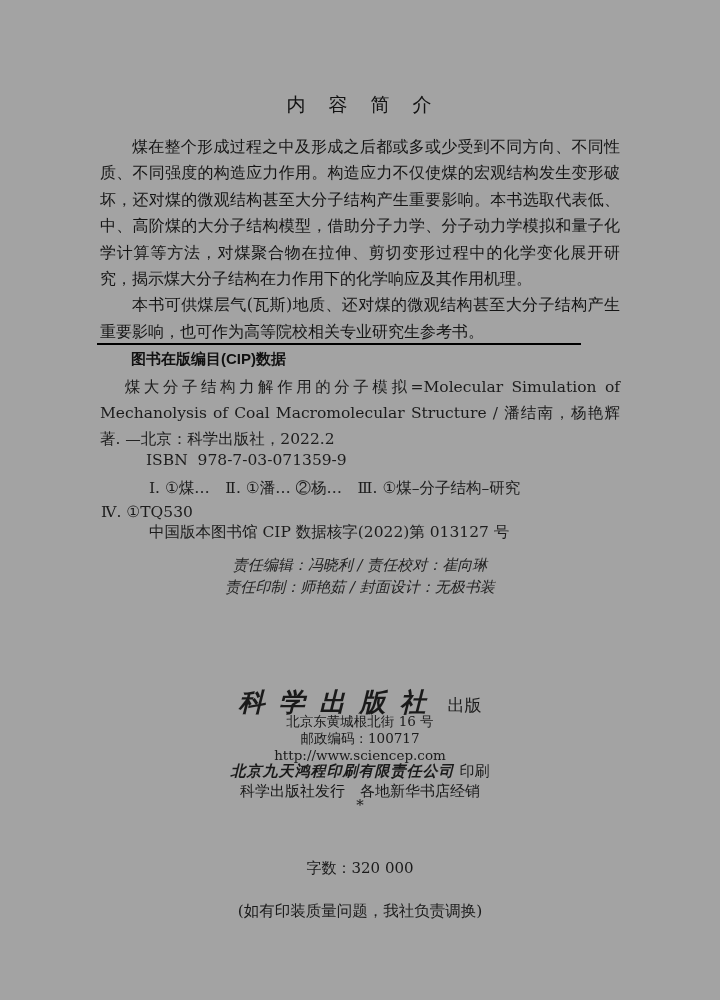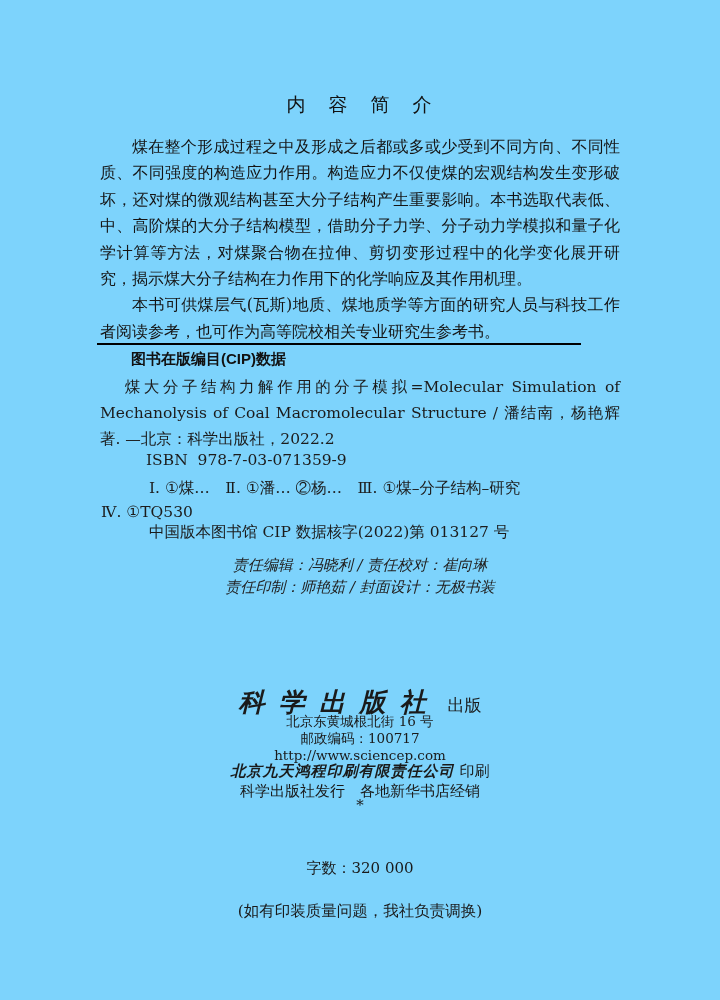--- a/index.html
+++ b/index.html
@@ -2,21 +2,21 @@
 <html><head>
 <meta charset="utf-8">
 <style>
   * { margin: 0; padding: 0; box-sizing: border-box; }
   html, body { background: #ffffff; }
   body { font-family: "DejaVu Serif", "Liberation Serif", serif; color: #1c1c1c; }
   .page {
     position: relative;
     width: 720px;
     height: 1000px;
-    background: #7dd3fc;
+    background: #a3a3a3;
     margin: 0 auto;
     overflow: hidden;
   }
 
   
   .doc-title {
     position: absolute;
     top: 92px; left: 0; width: 720px;
     text-align: center;
     font-size: 19px;
@@ -131,21 +131,21 @@
 </style>
 </head>
 <body>
 
 <div class="page">
 
   <div class="doc-title">内　容　简　介</div>
 
   <div class="intro">
     <p>煤在整个形成过程之中及形成之后都或多或少受到不同方向、不同性质、不同强度的构造应力作用。构造应力不仅使煤的宏观结构发生变形破坏，还对煤的微观结构甚至大分子结构产生重要影响。本书选取代表低、中、高阶煤的大分子结构模型，借助分子力学、分子动力学模拟和量子化学计算等方法，对煤聚合物在拉伸、剪切变形过程中的化学变化展开研究，揭示煤大分子结构在力作用下的化学响应及其作用机理。</p>
-    <p>本书可供煤层气(瓦斯)地质、煤地质学等方面的研究人员与科技工作者阅读参考，也可作为高等院校相关专业研究生参考书。</p>
+    <p>本书可供煤层气(瓦斯)地质、还对煤的微观结构甚至大分子结构产生重要影响，也可作为高等院校相关专业研究生参考书。</p>
   </div>
 
   <div class="cip-rule"></div>
   <div class="cip-header">图书在版编目(CIP)数据</div>
   <div class="cip-entry">煤大分子结构力解作用的分子模拟=Molecular Simulation of Mechanolysis of Coal Macromolecular Structure / 潘结南，杨艳辉著. —北京：科学出版社，2022.2</div>
   <div class="cip-isbn">ISBN  978-7-03-071359-9</div>
   <div class="cip-class1">Ⅰ. ①煤…　Ⅱ. ①潘… ②杨…　Ⅲ. ①煤–分子结构–研究</div>
   <div class="cip-class2">Ⅳ. ①TQ530</div>
   <div class="cip-record">中国版本图书馆 CIP 数据核字(2022)第 013127 号</div>
 

